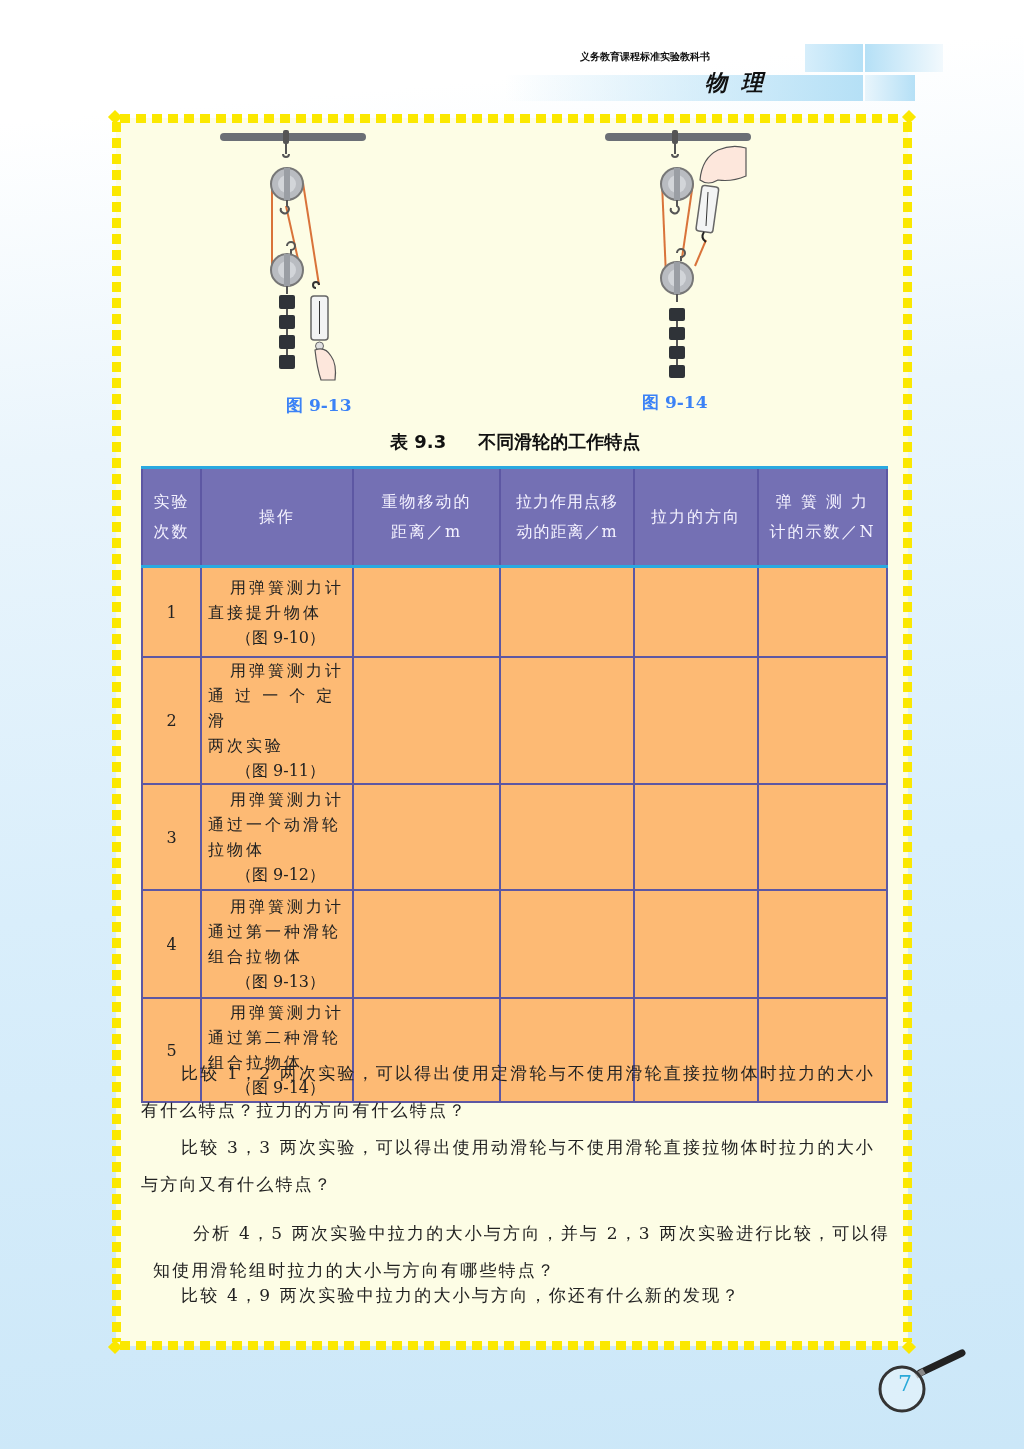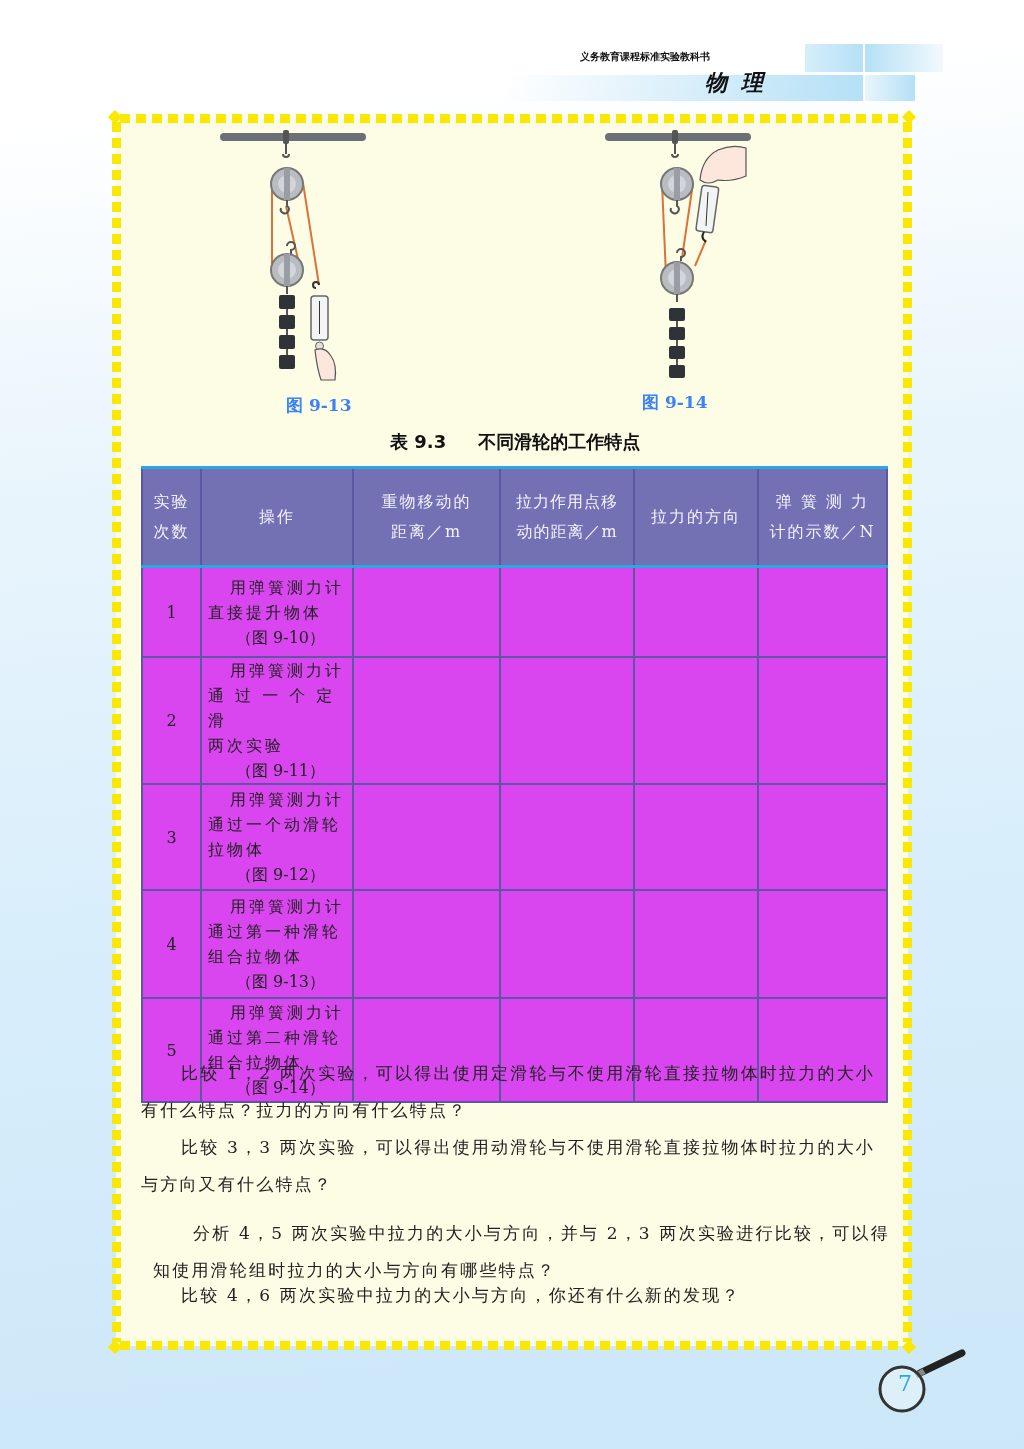--- a/index.html
+++ b/index.html
@@ -45,21 +45,21 @@
     font-size: 18px; color: #111; font-weight: bold; }
   .table-title .num { margin-right: 32px; }
 
   
   table.data { position: absolute; left: 141px; top: 466px; width: 745px; border-collapse: collapse;
     table-layout: fixed; }
   table.data th { background: #7470b4; color: #f4f2ff; font-weight: normal; font-size: 16px;
     border-left: 2px solid #5d57a3; border-right: 2px solid #5d57a3; height: 96px; padding: 0 8px;
     line-height: 30px; letter-spacing: 2px; }
   table.data thead tr { border-top: 3px solid #2aa9e0; border-bottom: 3px solid #2aa9e0; }
-  table.data td { background: #d946ef; border: 2px solid #5d57a3; font-size: 16px; vertical-align: middle; }
+  table.data td { background: #fdba74; border: 2px solid #5d57a3; font-size: 16px; vertical-align: middle; }
   table.data td.idx { text-align: center; }
   table.data td.op { padding: 0 6px; line-height: 25px; letter-spacing: 3px; }
   table.data td.op .l1 { padding-left: 22px; display: block; }
   table.data td.op .ref { padding-left: 28px; display: block; letter-spacing: 0; }
   table.data tbody tr.r1 td { height: 86px; }
   table.data tbody tr.r2 td { height: 104px; }
   table.data tbody tr.r3 td { height: 102px; }
   table.data tbody tr.r4 td { height: 104px; }
   table.data tbody tr.r5 td { height: 100px; }
   th .hl { display: block; text-align: center; }
@@ -271,21 +271,21 @@
         <td></td>
       <td></td>
         <td></td>
     </tr>
   </tbody>
 </table>
 
 <p class="q" style="top:1055px;margin:0">比较 1，2 两次实验，可以得出使用定滑轮与不使用滑轮直接拉物体时拉力的大小有什么特点？拉力的方向有什么特点？</p>
 <p class="q" style="top:1129px;margin:0">比较 3，3 两次实验，可以得出使用动滑轮与不使用滑轮直接拉物体时拉力的大小与方向又有什么特点？</p>
 <p class="q" style="top:1203px;margin:12px">分析 4，5 两次实验中拉力的大小与方向，并与 2，3 两次实验进行比较，可以得知使用滑轮组时拉力的大小与方向有哪些特点？</p>
-<p class="q" style="top:1277px;margin:0">比较 4，6 两次实验中拉力的大小与方向，你还有什么新的发现？</p>
+<p class="q" style="top:1277px;margin:0">比较 4，9 两次实验中拉力的大小与方向，你还有什么新的发现？</p>
 
 <div class="pageno">
   <svg width="100" height="70" viewBox="0 0 100 70" style="position:absolute;left:-4px;top:-14px">
     <line x1="44" y1="24" x2="86" y2="4" stroke="#222" stroke-width="7" stroke-linecap="round"></line>
     <line x1="40" y1="27" x2="48" y2="22" stroke="#888" stroke-width="6"></line>
     <circle cx="26" cy="40" r="22" fill="#eef7fc" fill-opacity="0.5" stroke="#333" stroke-width="3"></circle>
   </svg>
   <div class="pageno-num">7</div>
 </div>
 

